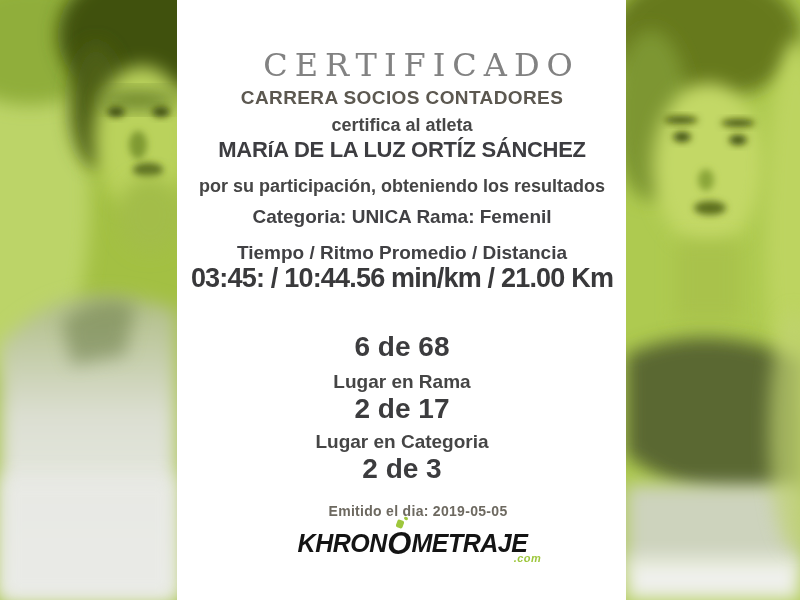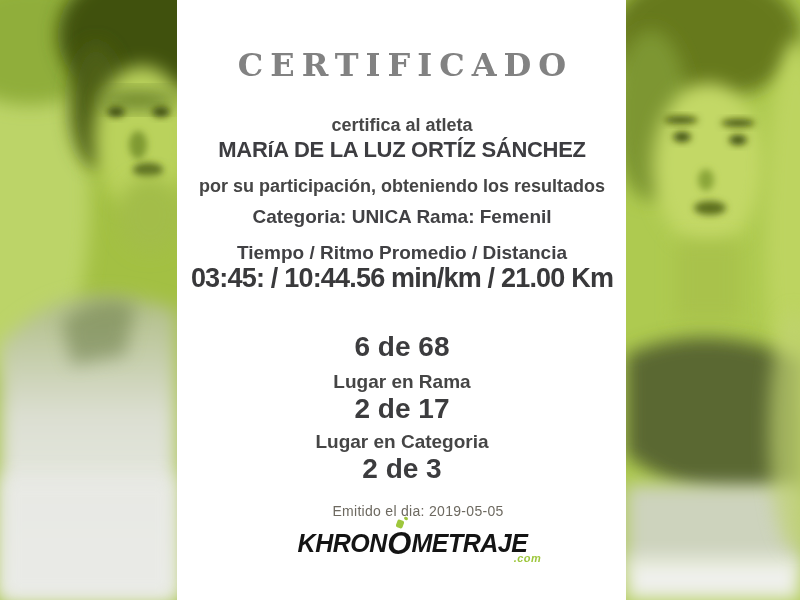--- a/index.html
+++ b/index.html
@@ -21,36 +21,37 @@
   .photo{position:absolute;top:0;height:600px;overflow:hidden;}
   .photo-left{left:0;width:177px;}
   .photo-right{left:626px;width:174px;}
   .photo svg{display:block;width:100%;height:100%;}
 
   
   .txt{position:absolute;left:177px;width:450px;text-align:center;white-space:nowrap;}
 
   .t-title{
     top:46px;font-family:"DejaVu Serif","Liberation Serif",serif;
-    font-weight:700;font-size:32px;letter-spacing:7px;padding-left:7px;
+    font-weight:400;font-size:32px;letter-spacing:7px;padding-left:7px;
     color:var(--title-gray);
+    margin-left:16px;
   }
   .t-event{top:87px;font-size:19px;font-weight:700;color:#5c5850;letter-spacing:0.4px;}
   .t-certifies{top:115px;font-size:18px;font-weight:700;color:#474747;}
   .t-name{top:137px;font-size:22px;font-weight:700;color:#3d3d41;letter-spacing:-0.3px;}
   .t-part{top:176px;font-size:18px;font-weight:700;color:#454545;}
   .t-cat{top:206px;font-size:19px;font-weight:700;color:var(--text-dark);}
   .t-metrics-label{top:242px;font-size:19px;font-weight:700;color:var(--text-dark);}
   .t-metrics-value{top:263px;font-size:27px;font-weight:700;color:#39393b;letter-spacing:-0.8px;}
   .t-pl-label{font-size:19px;font-weight:700;color:#454545;}
   .t-pl-value{font-size:28px;font-weight:700;color:#3c3c3e;}
   .pl0l{top:309px;} .pl0v{top:331px;}
   .pl1l{top:371px;} .pl1v{top:393px;}
   .pl2l{top:431px;} .pl2v{top:453px;}
-  .t-issued{top:503px;font-size:14px;font-weight:400;color:var(--muted-brown);letter-spacing:0.3px;padding-left:32px;}
+  .t-issued{top:503px;font-size:14px;font-weight:700;color:var(--muted-brown);letter-spacing:0.3px;padding-left:32px;}
 
   
   .logo{top:529px;font-style:italic;font-weight:700;color:var(--logo-black);
         font-size:25px;letter-spacing:-0.5px;padding-left:31px;}
   .logo-inner{position:relative;display:inline-block;padding-right:10px;}
   .logo-o{display:inline-block;position:relative;font-size:31px;line-height:0;
           vertical-align:-2px;margin:0 0.5px;}
   .crown{position:absolute;left:55%;top:-24px;width:7px;height:8px;
          background:var(--accent-green);border-radius:2px;
          transform:translateX(-50%) rotate(20deg);}
@@ -120,20 +121,21 @@
       <rect x="50" y="240" width="65" height="80" fill="#a9c24c" filter="url(#bR)"></rect>
       <ellipse cx="170" cy="230" rx="30" ry="190" fill="#bdd461" filter="url(#bR)"></ellipse>
       <path d="M0,355 C55,330 115,332 174,360 L174,488 C110,500 55,496 0,455 Z" fill="#5a6830" filter="url(#bR)"></path>
       <rect y="485" width="174" height="85" fill="#cdd3bd" filter="url(#bR)"></rect>
       <rect y="558" width="174" height="42" fill="#eff0ec" filter="url(#bR)"></rect>
       <ellipse cx="168" cy="430" rx="25" ry="120" fill="#c0d271" opacity="0.7" filter="url(#bR)"></ellipse>
     </svg>
   </div>
 
   <div class="txt t-title">CERTIFICADO</div>
+  <div class="txt t-event">CARRERA SOCIOS CONTADORES</div>
   <div class="txt t-certifies">certifica al atleta</div>
   <div class="txt t-name">MARíA DE LA LUZ ORTÍZ SÁNCHEZ</div>
   <div class="txt t-part">por su participación, obteniendo los resultados</div>
   <div class="txt t-cat">Categoria: UNICA Rama: Femenil</div>
   <div class="txt t-metrics-label">Tiempo / Ritmo Promedio / Distancia</div>
   <div class="txt t-metrics-value">03:45: / 10:44.56 min/km / 21.00 Km</div>
 
   <div class="txt t-pl-value pl0v">6 de 68</div>
   <div class="txt t-pl-label pl1l">Lugar en Rama</div>
   <div class="txt t-pl-value pl1v">2 de 17</div>

